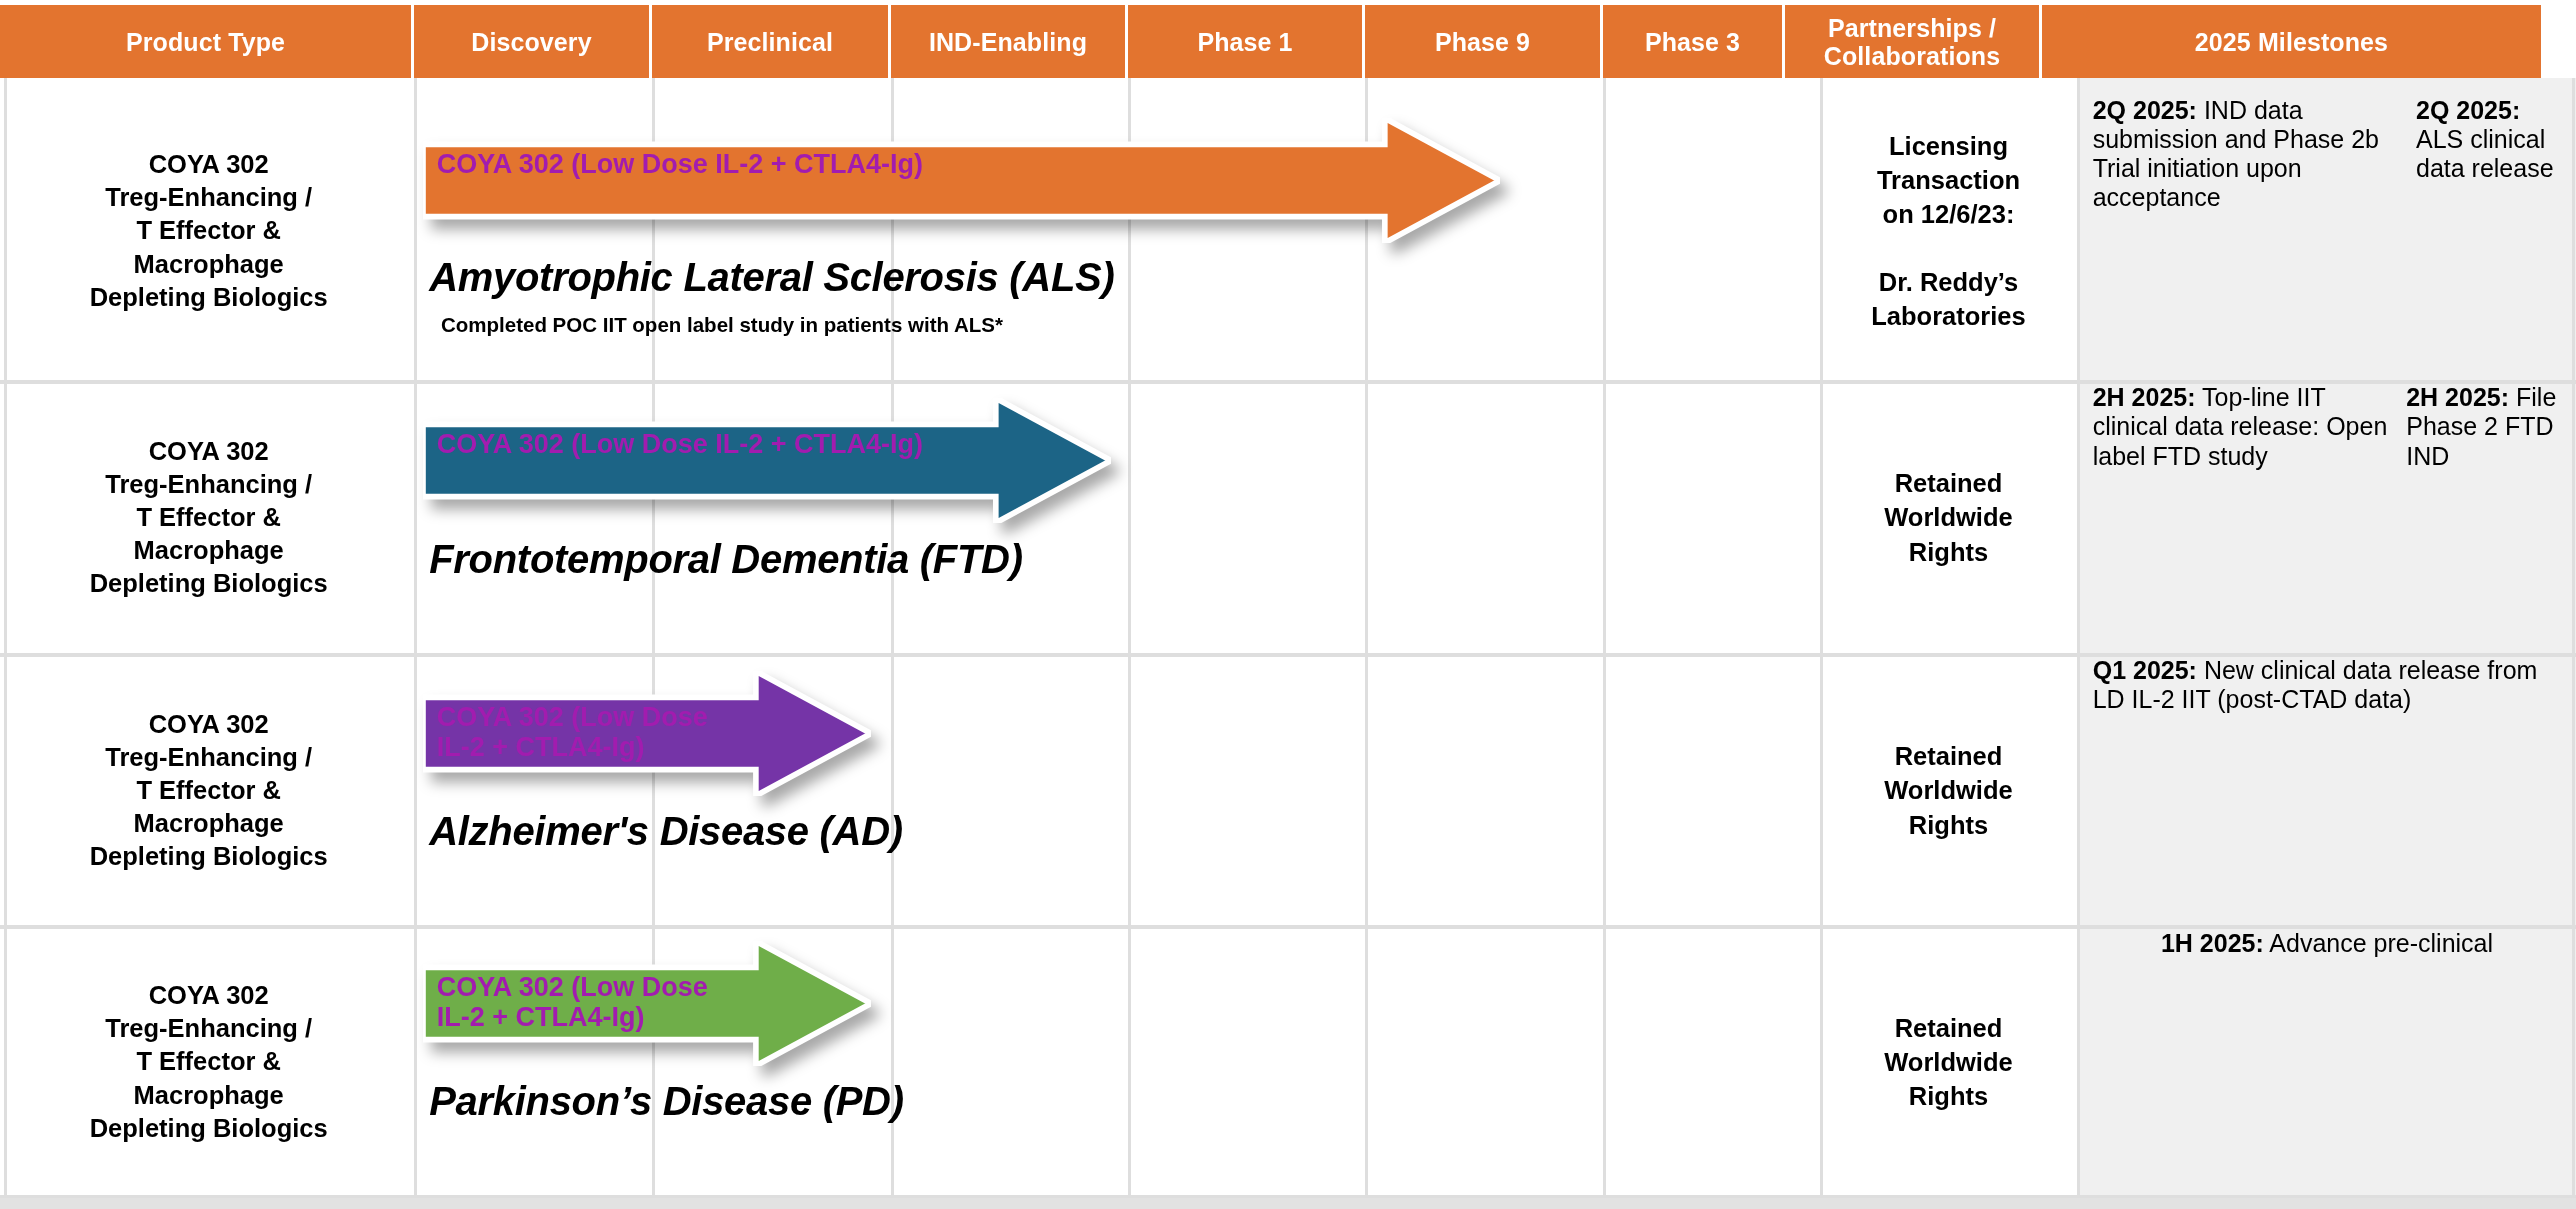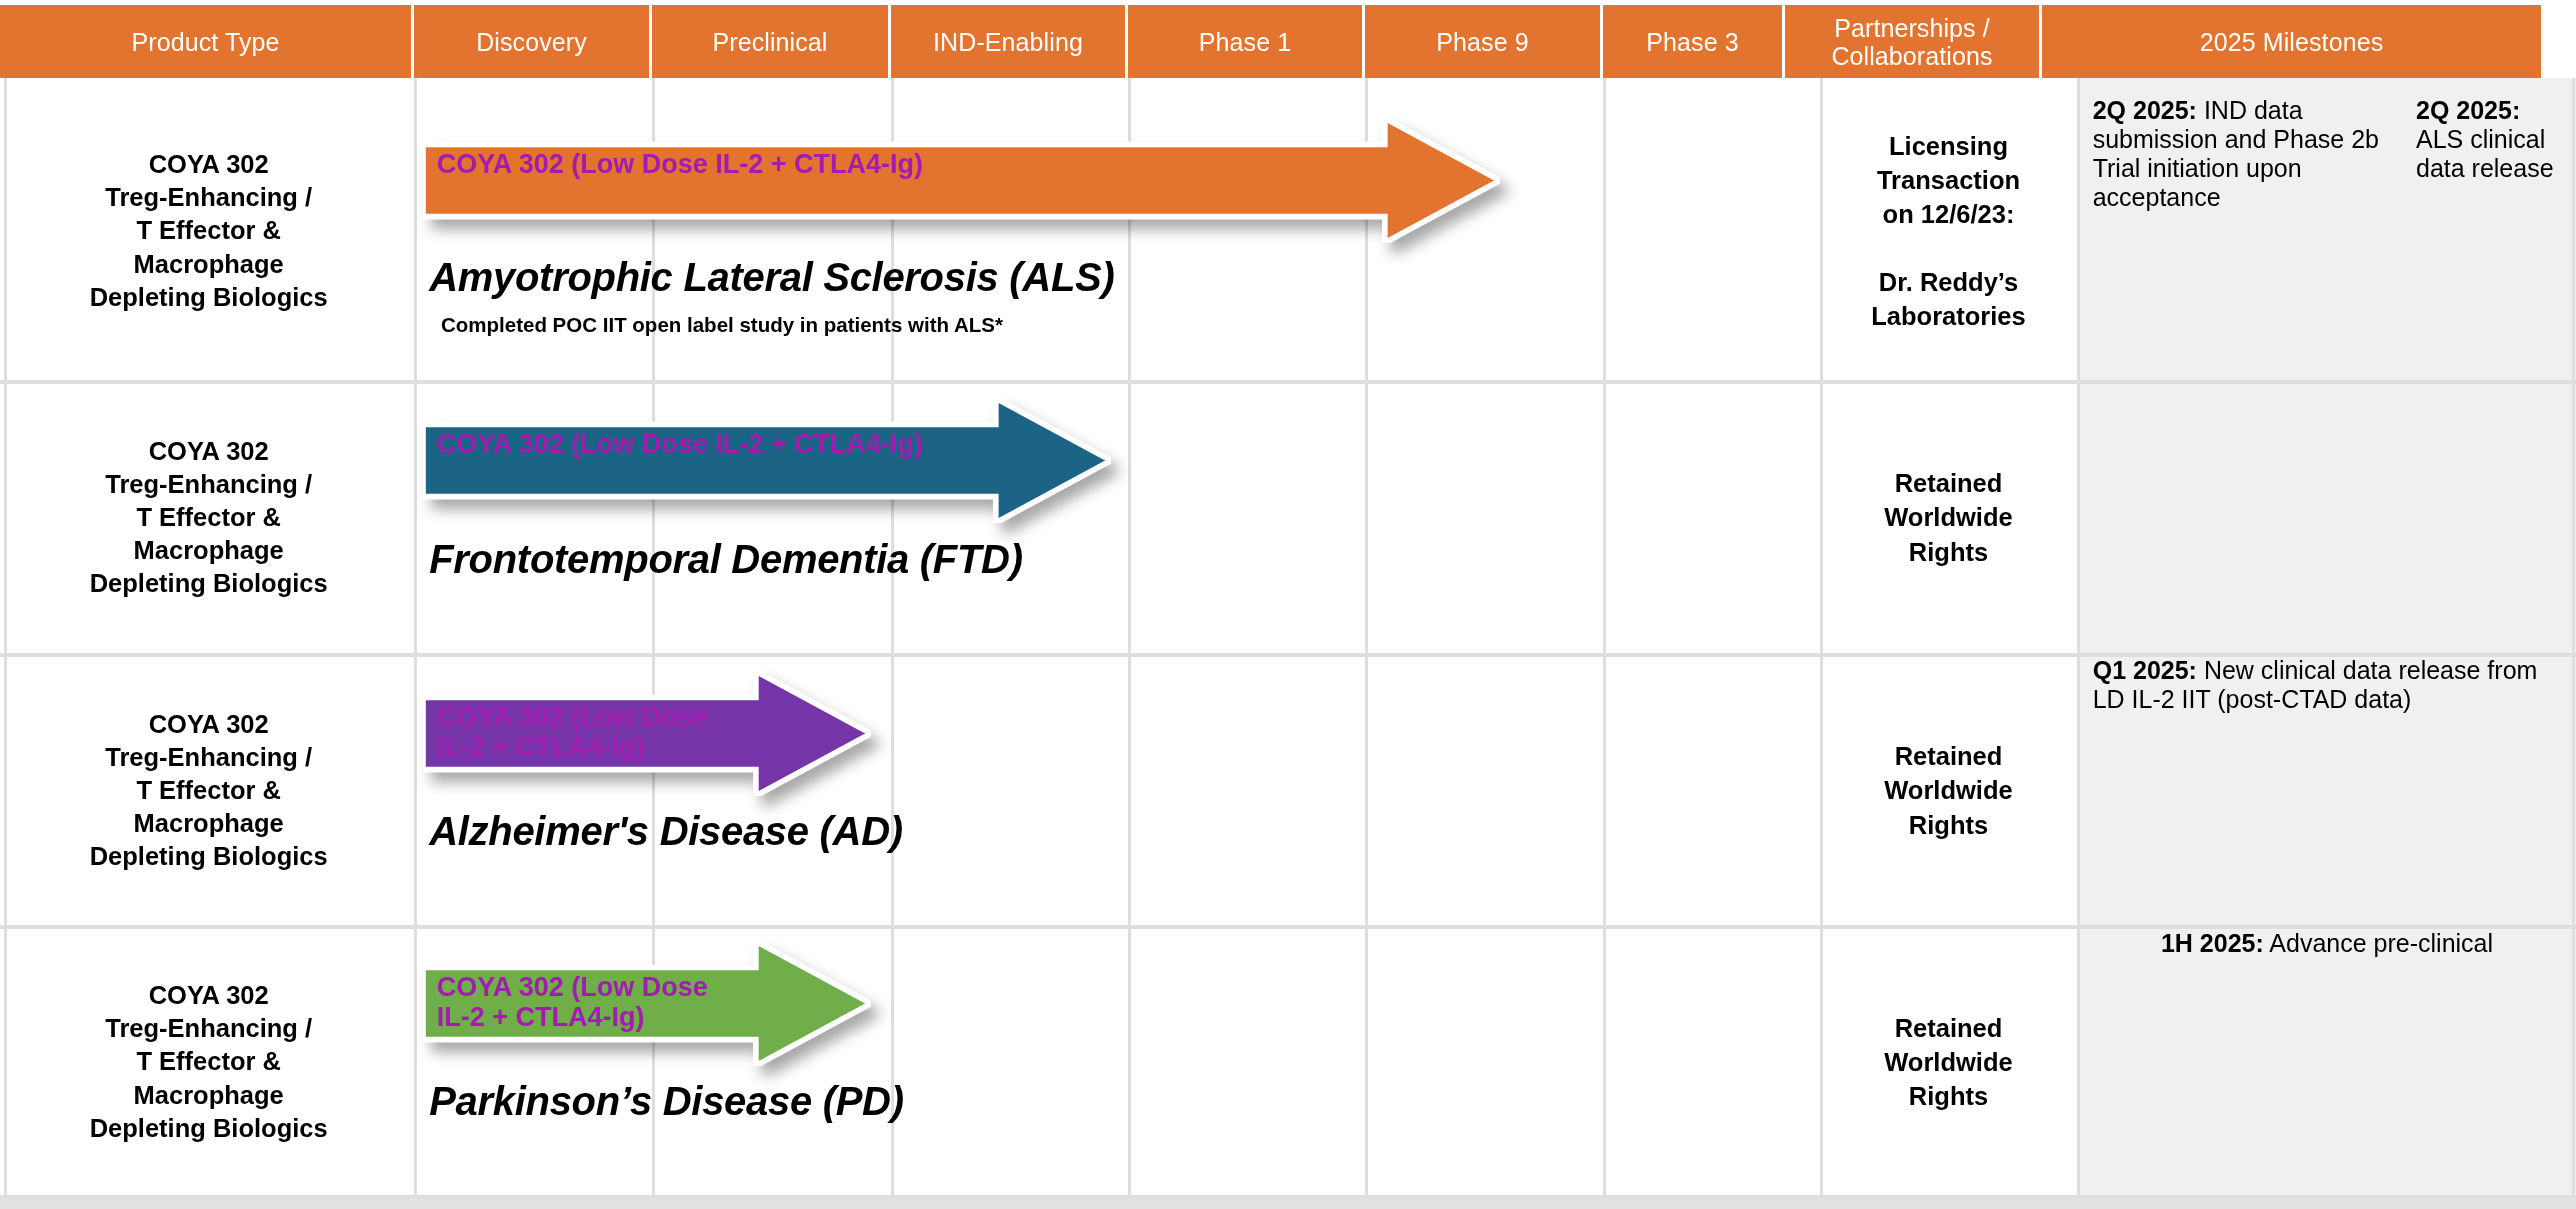--- a/index.html
+++ b/index.html
@@ -25,21 +25,21 @@
     position: absolute;
     left: 0;
     top: 5px;
     width: 2576px;
     height: 73px;
     display: flex;
   }
   .hdr-cell {
     background: #E3742F;
     color: #ffffff;
-    font-weight: normal;
+    font-weight: bold;
     font-size: 25px;
     line-height: 1.12;
     display: flex;
     align-items: center;
     justify-content: center;
     text-align: center;
     box-sizing: border-box;
     border-right: 3.1px solid #ffffff;
     letter-spacing: 0.1px;
   }
@@ -302,20 +302,25 @@
   <div class="part-cell" style="top:929px;height:266px"><span>Retained
 Worldwide
 Rights</span></div>
 
   <div class="mile-cell" style="top:82px;height:298px;justify-content:flex-start;padding-top:13.7px">
     <p class="mile-item"><b>2Q 2025:</b><span> IND data submission and Phase 2b Trial initiation upon acceptance</span></p>
     <div class="mile-gap"></div>
     <p class="mile-item"><b>2Q 2025:</b><span> ALS clinical data release</span></p>
   </div>
 
+  <div class="mile-cell" style="top:383px;height:269px">
+    <p class="mile-item"><b>2H 2025:</b><span> Top-line IIT clinical data release: Open label FTD study</span></p>
+    <div class="mile-gap"></div>
+    <p class="mile-item"><b>2H 2025:</b><span> File Phase 2 FTD IND</span></p>
+  </div>
 
   <div class="mile-cell" style="top:656px;height:269px">
     <p class="mile-item"><b>Q1 2025:</b><span> New clinical data release from LD IL-2 IIT (post-CTAD data)</span></p>
   </div>
 
   <div class="mile-cell" style="top:929px;height:266px">
     <p class="mile-item"><b>1H 2025:</b><span> Advance pre-clinical</span></p>
   </div>
 
 </div>

